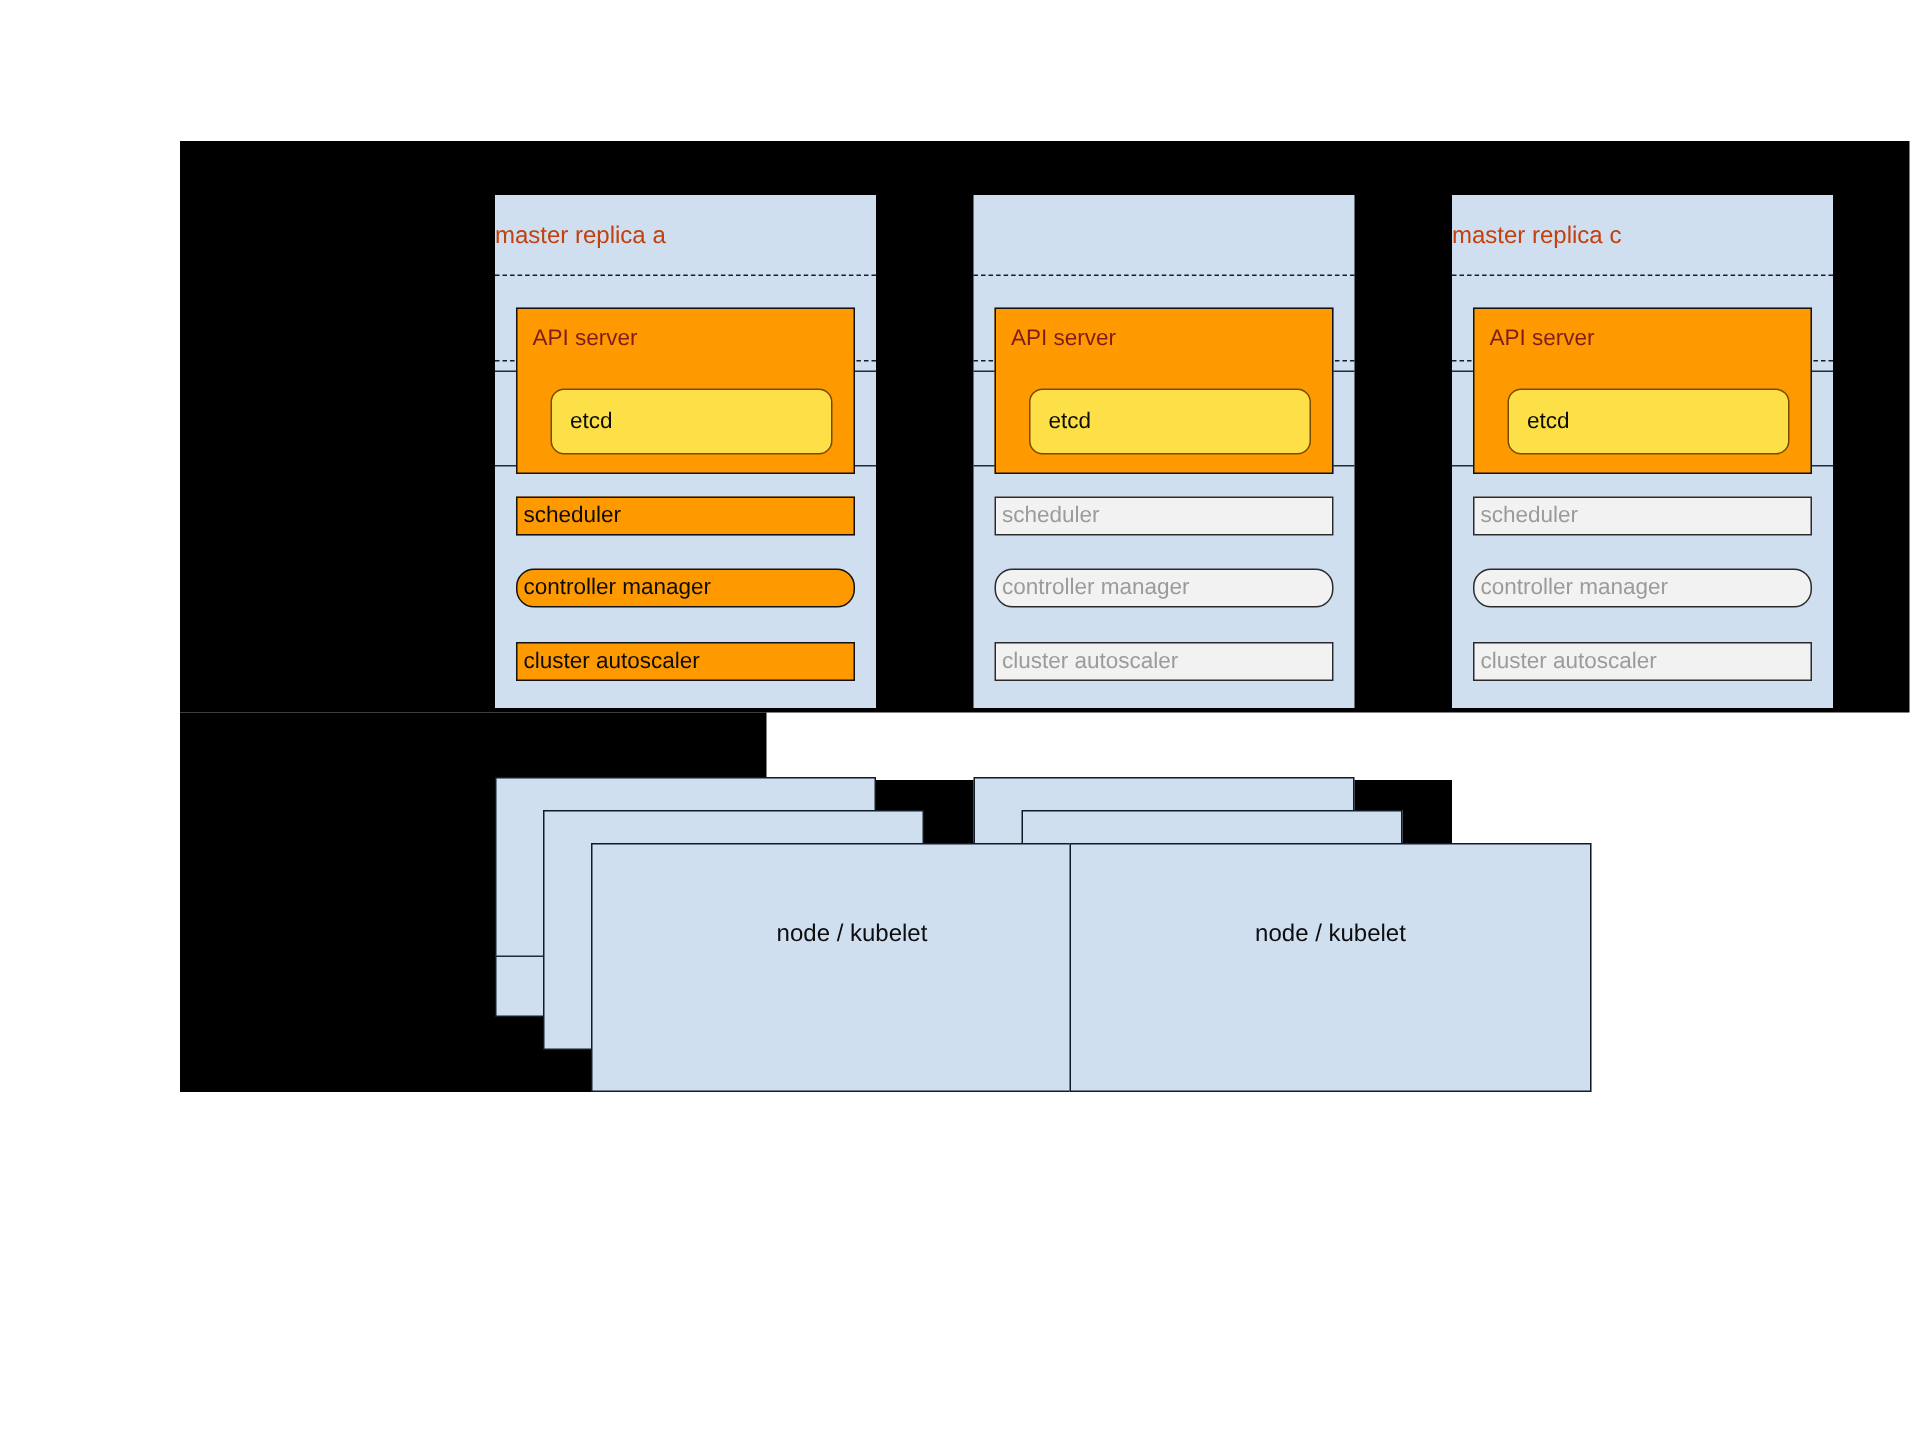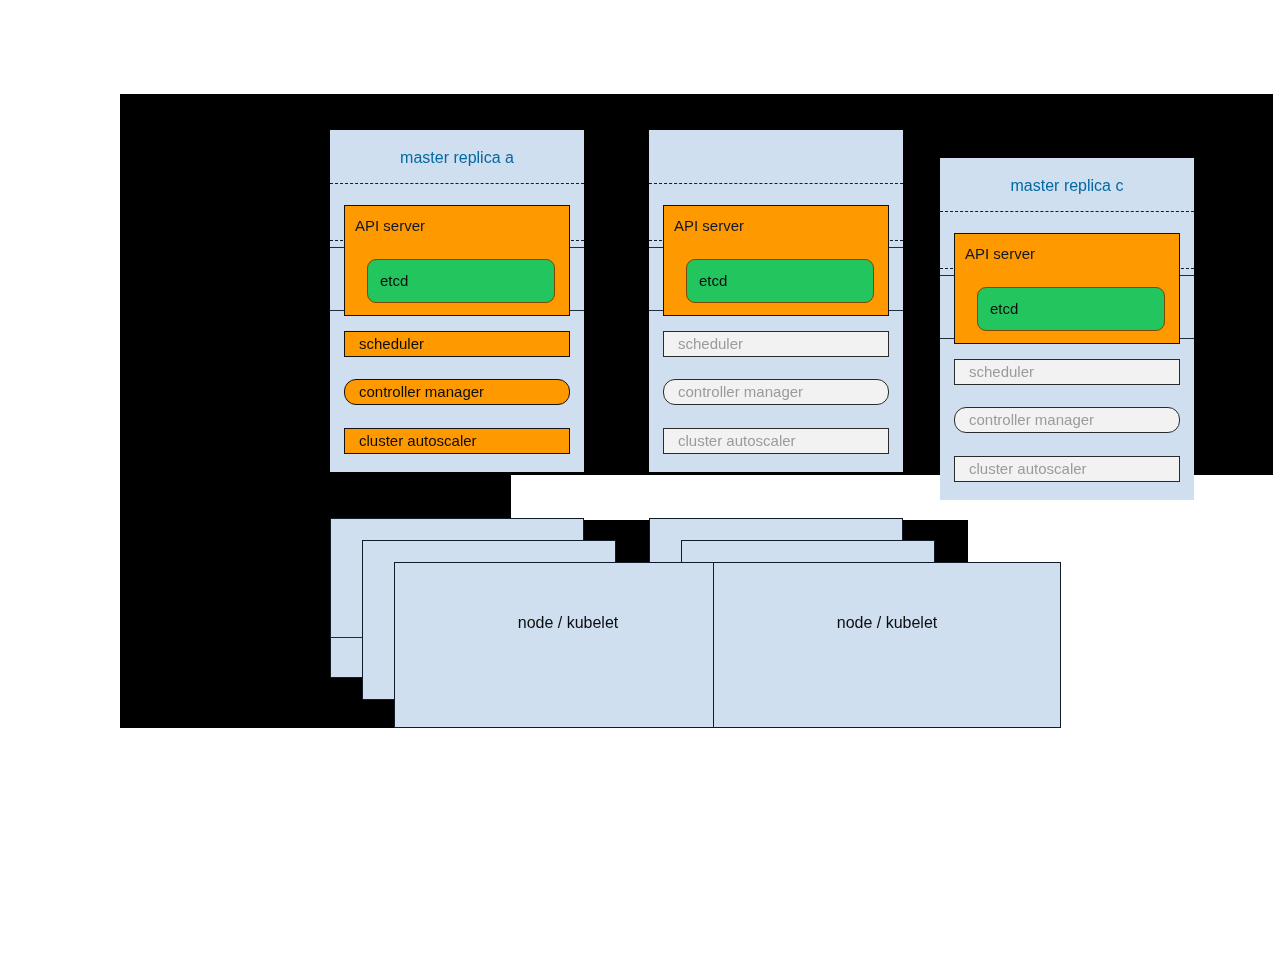--- a/index.html
+++ b/index.html
@@ -36,30 +36,29 @@
   .replica {
     position: absolute;
     top: 130px;
     width: 254px;
     height: 342px;
     background: #cfdff0;
     box-sizing: border-box;
   }
   #replica-a { left: 330px; }
   #replica-b { left: 649px; }
-  #replica-c { left: 940px; margin-top: 28px; }
+  #replica-c { left: 968px; }
 
   .replica-title {
     position: absolute;
     left: 0;
     top: 18px;
     width: 100%;
-    text-align: center;
     font-size: 16px;
-    color: #0369a1;
+    color: #c2410c;
     line-height: 20px;
   }
 
   
   .dashed-rule {
     position: absolute;
     left: 0;
     width: 100%;
     border-top: 1px dashed #1a1a2e;
     height: 0;
@@ -88,30 +87,30 @@
     background: #ff9900;
     border: 1px solid #121212;
     box-sizing: border-box;
     z-index: 3;
   }
   .apiserver-label {
     position: absolute;
     left: 10px;
     top: 10px;
     font-size: 15px;
-    color: #0f172a;
+    color: #7f1d1d;
     line-height: 20px;
   }
   .etcd {
     position: absolute;
     left: 22px;
     top: 53px;
     width: 188px;
     height: 44px;
-    background: #22c55e;
+    background: #fde047;
     border: 1px solid #7a4a00;
     border-radius: 9px;
     box-sizing: border-box;
     z-index: 4;
   }
   .etcd-label {
     position: absolute;
     left: 12px;
     top: 11px;
     font-size: 15px;
@@ -122,21 +121,21 @@
   
   .chip {
     position: absolute;
     left: 14px;
     width: 226px;
     height: 26px;
     box-sizing: border-box;
     border: 1px solid #1f2d3d;
     font-size: 15px;
     line-height: 24px;
-    padding-left: 14px;
+    padding-left: 4px;
     z-index: 3;
   }
   .chip.active   { background: #ff9900; color: #0d0d0d; border-color: #121212; }
   .chip.inactive { background: #f2f2f2; color: #9b9b9b; border-color: #2b2b2b; }
   .chip-1 { top: 201px; }
   .chip-2 { top: 249px; border-radius: 12px; }
   .chip-3 { top: 298px; }
 
   
   .node-group {

